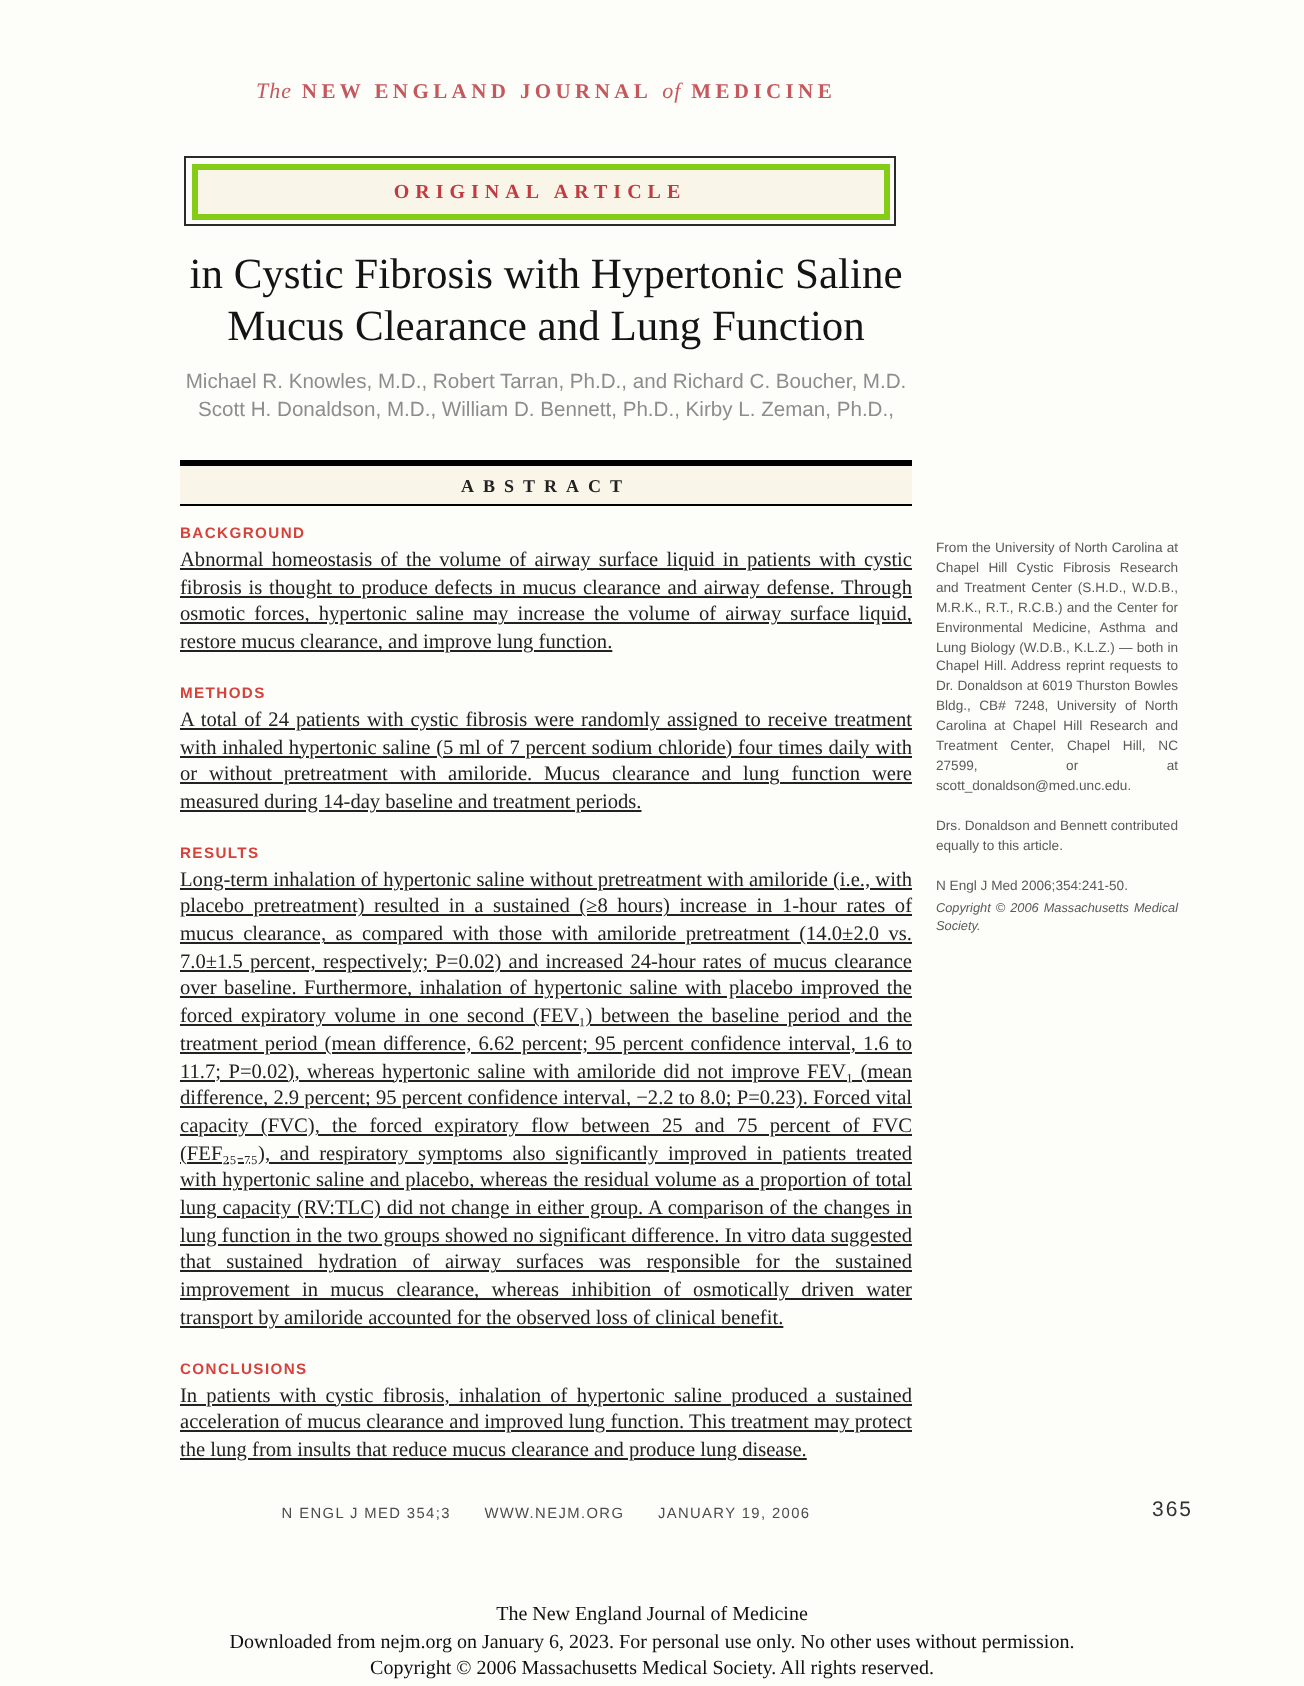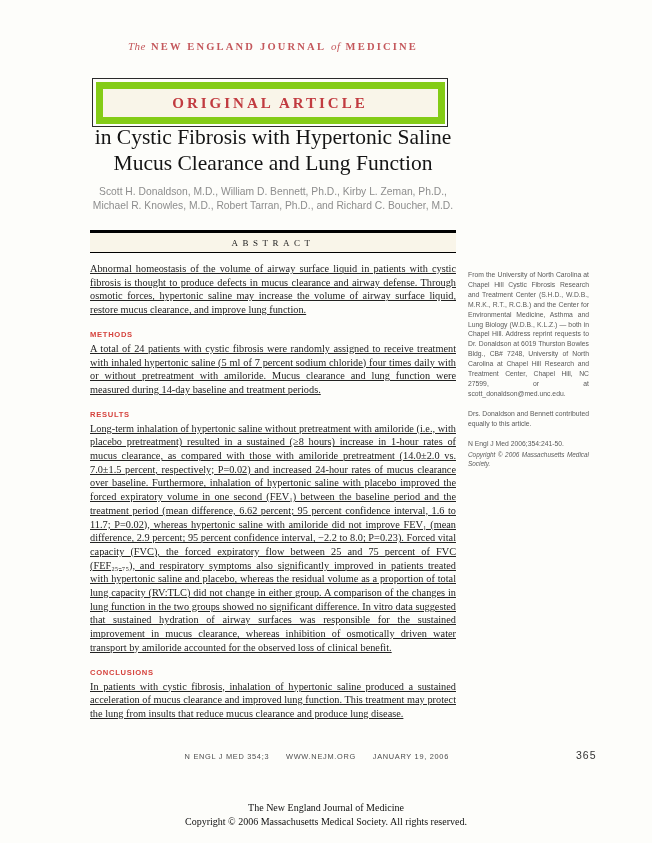--- a/index.html
+++ b/index.html
@@ -14,40 +14,40 @@
     color:#c4585c; font-size:11px; letter-spacing:2.2px; white-space:nowrap;
   }
   .masthead .word-caps { font-weight:bold; font-size:10.5px; }
   .masthead .word-ital { font-style:italic; font-size:11px; letter-spacing:0.5px; }
   
   .banner-box {
     position:absolute; top:78px; left:92px; width:356px;
     border:1.5px solid #2a2a2a; padding:2.5px; box-sizing:border-box;
   }
   .banner-inner {
-    border:7px solid #84cc16; background:#f9f5e9; text-align:center;
-    padding:6px 0 5px 0; color:#c13b40; font-size:15px; font-weight:bold;
+    border:3px solid #84cc16; background:#f9f5e9; text-align:center;
+    padding:6px 0 5px 0; color:#c13b40; font-size:10px; font-weight:bold;
     letter-spacing:3px;
   }
   
   .title {
     position:absolute; top:124px; left:60px; width:426px; text-align:center;
     font-size:21.5px; line-height:26px; color:#141414;
   }
   .authors {
     position:absolute; top:185px; left:60px; width:426px; text-align:center;
     font-family:"Liberation Sans", sans-serif; color:#8d8d8d;
     font-size:10.3px; line-height:14px;
   }
   
   .abstract-bar {
     position:absolute; top:230px; left:90px; width:366px; box-sizing:border-box;
     border-top:3px solid #000; border-bottom:1.2px solid #000;
     background:#f9f5e9; text-align:center; padding:5px 0 4px 0;
-    font-size:9px; letter-spacing:4.5px; color:#222; font-weight:normal;
+    font-size:9px; letter-spacing:4.5px; color:#222; font-weight:bold;
   }
   
   .main-col { position:absolute; top:262px; left:90px; width:366px; }
   .sec-head {
     font-family:"Liberation Sans", sans-serif; font-weight:bold;
     color:#d5423c; font-size:7.6px; letter-spacing:0.7px; margin:13px 0 3px 0;
   }
   .sec-head:first-child { margin-top:0; }
   .sec-text {
     font-size:10.3px; line-height:13.7px; text-align:justify; color:#222;text-decoration:underline;
@@ -56,21 +56,21 @@
   .sidebar {
     position:absolute; top:270px; left:468px; width:121px;
     font-family:"Liberation Sans", sans-serif; font-size:6.8px;
     line-height:9.9px; color:#5a5a5a; text-align:justify;
   }
   .sidebar-note { margin-top:10px; }
   .sidebar-citation { margin-top:10px; }
   .sidebar-copyright { font-style:italic; font-size:6.4px; margin-top:1px; }
   
   .footer {
-    position:absolute; top:752px; left:90px; width:366px; text-align:right;
+    position:absolute; top:752px; left:90px; width:366px; text-align:center;
     font-family:"Liberation Sans", sans-serif; font-size:7.4px;
     letter-spacing:0.7px; color:#4c4c4c; white-space:nowrap;
   }
   .footer span { margin:0 7px; }
   .page-number {
     position:absolute; top:749px; left:576px; font-size:10.5px; color:#333;
     font-family:"Liberation Sans", sans-serif; letter-spacing:1px;
   }
   
   .download-notice {
@@ -93,29 +93,30 @@
   <div class="banner-box">
     <div class="banner-inner">ORIGINAL ARTICLE</div>
   </div>
 
   <div class="title">
     <div>in Cystic Fibrosis with Hypertonic Saline</div>
     <div>Mucus Clearance and Lung Function</div>
   </div>
 
   <div class="authors">
+    <div>Michael R. Knowles, M.D., Robert Tarran, Ph.D., and Richard C. Boucher, M.D.</div>
     <div>Scott H. Donaldson, M.D., William D. Bennett, Ph.D., Kirby L. Zeman, Ph.D.,</div>
-    <div>Michael R. Knowles, M.D., Robert Tarran, Ph.D., and Richard C. Boucher, M.D.</div>
   </div>
 
   <div class="abstract-bar">
     <span>ABSTRACT</span>
   </div>
 
   <div class="main-col">
+    <div class="sec-head">BACKGROUND</div>
     <div class="sec-text">Abnormal homeostasis of the volume of airway surface liquid in patients with cystic fibrosis is thought to produce defects in mucus clearance and airway defense. Through osmotic forces, hypertonic saline may increase the volume of airway surface liquid, restore mucus clearance, and improve lung function.</div>
 
     <div class="sec-head">METHODS</div>
     <div class="sec-text">A total of 24 patients with cystic fibrosis were randomly assigned to receive treatment with inhaled hypertonic saline (5 ml of 7 percent sodium chloride) four times daily with or without pretreatment with amiloride. Mucus clearance and lung function were measured during 14-day baseline and treatment periods.</div>
 
     <div class="sec-head">RESULTS</div>
     <div class="sec-text">Long-term inhalation of hypertonic saline without pretreatment with amiloride (i.e., with placebo pretreatment) resulted in a sustained (≥8 hours) increase in 1-hour rates of mucus clearance, as compared with those with amiloride pretreatment (14.0±2.0 vs. 7.0±1.5 percent, respectively; P=0.02) and increased 24-hour rates of mucus clearance over baseline. Furthermore, inhalation of hypertonic saline with placebo improved the forced expiratory volume in one second (FEV₁) between the baseline period and the treatment period (mean difference, 6.62 percent; 95 percent confidence interval, 1.6 to 11.7; P=0.02), whereas hypertonic saline with amiloride did not improve FEV₁ (mean difference, 2.9 percent; 95 percent confidence interval, −2.2 to 8.0; P=0.23). Forced vital capacity (FVC), the forced expiratory flow between 25 and 75 percent of FVC (FEF₂₅₋₇₅), and respiratory symptoms also significantly improved in patients treated with hypertonic saline and placebo, whereas the residual volume as a proportion of total lung capacity (RV:TLC) did not change in either group. A comparison of the changes in lung function in the two groups showed no significant difference. In vitro data suggested that sustained hydration of airway surfaces was responsible for the sustained improvement in mucus clearance, whereas inhibition of osmotically driven water transport by amiloride accounted for the observed loss of clinical benefit.</div>
 
     <div class="sec-head">CONCLUSIONS</div>
     <div class="sec-text">In patients with cystic fibrosis, inhalation of hypertonic saline produced a sustained acceleration of mucus clearance and improved lung function. This treatment may protect the lung from insults that reduce mucus clearance and produce lung disease.</div>
@@ -131,16 +132,17 @@
   <div class="footer">
     <span>N ENGL J MED 354;3</span>
     <span>WWW.NEJM.ORG</span>
     <span>JANUARY 19, 2006</span>
   </div>
 
   <div class="page-number">365</div>
 
   <div class="download-notice">
     <div>The New England Journal of Medicine</div>
+    <div>Downloaded from nejm.org on January 6, 2023. For personal use only. No other uses without permission.</div>
     <div>Copyright © 2006 Massachusetts Medical Society. All rights reserved.</div>
   </div>
 
 </div>
 
 </body></html>

